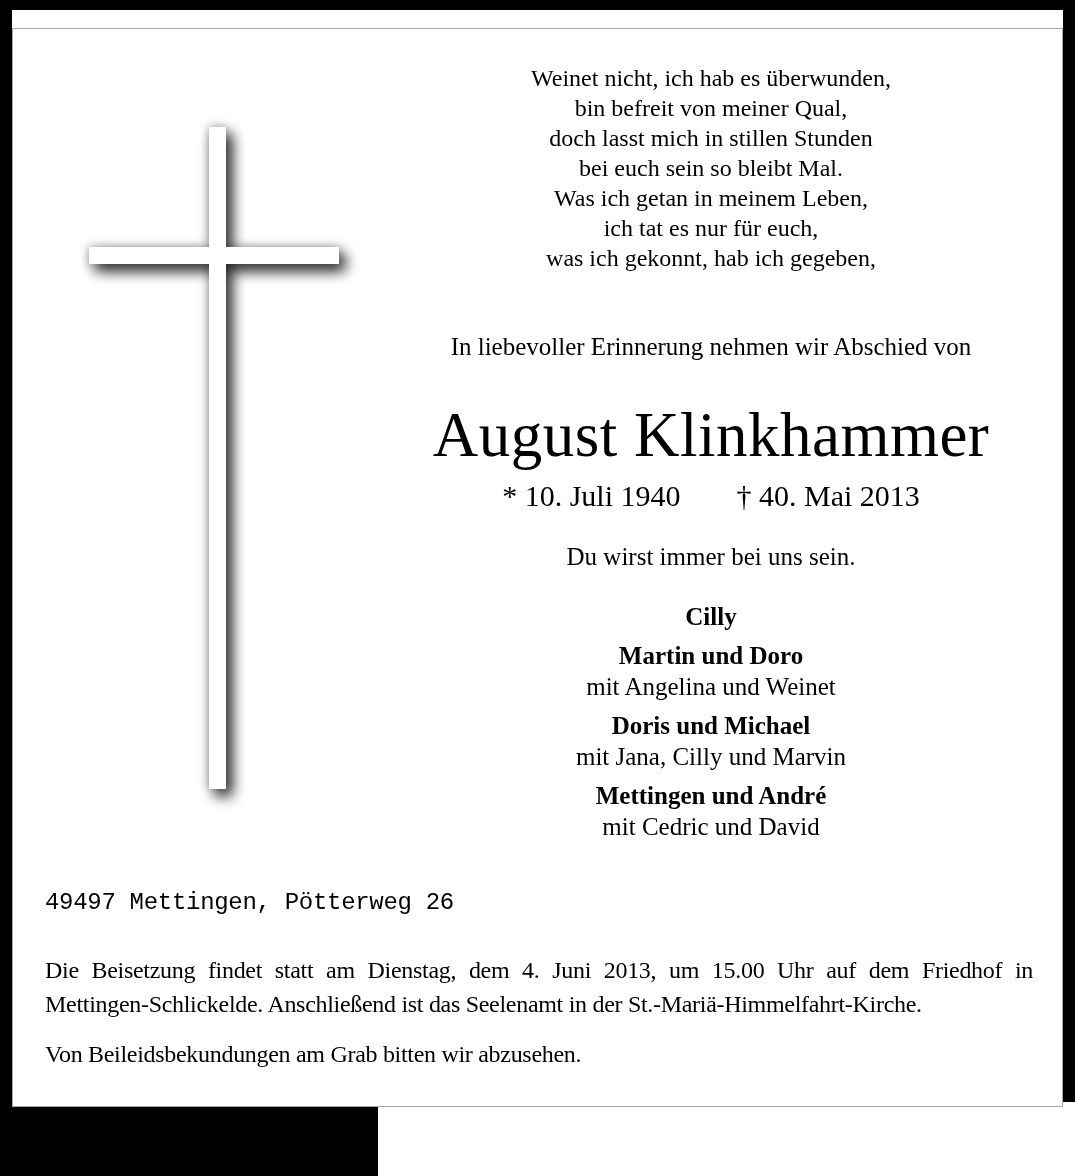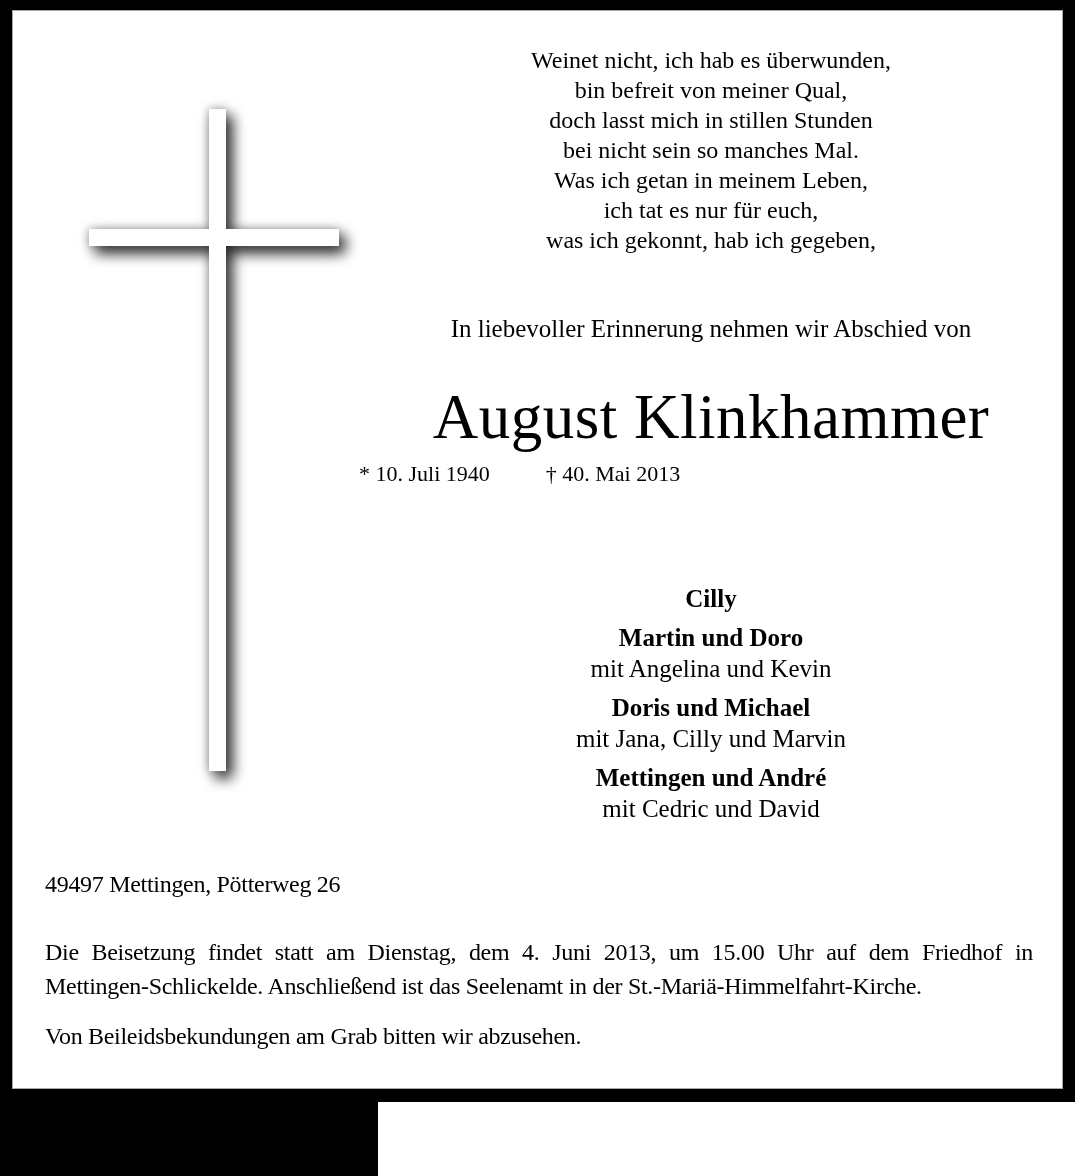--- a/index.html
+++ b/index.html
@@ -18,21 +18,21 @@
   .blk { position: absolute; background: #000; }
   .blk-top    { left: 0;    top: 0;    width: 1075px; height: 10px; }
   .blk-left   { left: 0;    top: 0;    width: 12px;   height: 1102px; }
   .blk-right  { left: 1063px; top: 0;  width: 12px;   height: 1102px; }
   .blk-bottom { left: 0;    top: 1089px; width: 1075px; height: 13px; }
   .blk-corner { left: 0;    top: 1102px; width: 378px; height: 74px; }
 
   
   .card {
     position: absolute;
-    left: 12px; top: 10px;
+    left: 12px; top: 28px;
     width: 1051px; height: 1079px;
     background: #fff;
     border: 1px solid #a8a8a8;
   }
 
   
   .cross {
     position: absolute;
     left: 0; top: 0; width: 360px; height: 790px;
     filter: drop-shadow(6px 7px 7px rgba(0,0,0,0.80)) drop-shadow(-1px -1px 4px rgba(0,0,0,0.28));
@@ -60,39 +60,39 @@
   .intro { top: 304px; font-size: 25px; text-align: center; }
   .name {
     top: 370px;
     font-size: 63px;
     font-weight: normal;
     letter-spacing: 0.5px;
     white-space: nowrap;
   }
   .dates {
     top: 450px;
-    font-size: 22px;
+    font-size: 30px;
     display: flex;
-    justify-content: flex-start;
+    justify-content: center;
     gap: 56px;
   }
   .farewell { top: 514px; font-size: 25px; }
   .mourners { top: 572px; font-size: 25px; line-height: 31px; text-align: center; }
   .mourners .group { margin-bottom: 8px; }
   .mourners .bold { font-weight: bold; }
 
   
   .bottom {
     position: absolute;
     left: 32px; width: 988px;
     font-size: 24px;
     letter-spacing: -0.3px;
     text-align: left;
   }
-  .address { top: 860px; }
+  .address { top: 860px; font-family: Liberation Mono, monospace; }
   .funeral { top: 924px; line-height: 34px; }
   .funeral .l1 { text-align: justify; text-align-last: justify; }
   .condolence { top: 1012px; }
 </style>
 </head>
 <body>
 
 <div class="blk blk-top"></div>
 <div class="blk blk-left"></div>
 <div class="blk blk-right"></div>
@@ -103,43 +103,44 @@
 
   <div class="cross">
     <div class="v"></div>
     <div class="h"></div>
   </div>
 
   <div class="col poem">
     <div>Weinet nicht, ich hab es überwunden,</div>
     <div>bin befreit von meiner Qual,</div>
     <div>doch lasst mich in stillen Stunden</div>
-    <div>bei nicht sein so manches Mal.</div>
+    <div>bei euch sein so bleibt Mal.</div>
     <div>Was ich getan in meinem Leben,</div>
     <div>ich tat es nur für euch,</div>
     <div>was ich gekonnt, hab ich gegeben,</div>
   </div>
 
   <div class="col intro">In liebevoller Erinnerung nehmen wir Abschied von</div>
 
   <div class="col name">August Klinkhammer</div>
 
   <div class="col dates">
     <span>* 10. Juli 1940</span>
     <span>† 40. Mai 2013</span>
   </div>
 
+  <div class="col farewell">Du wirst immer bei uns sein.</div>
 
   <div class="col mourners">
     <div class="group">
       <div class="bold">Cilly</div>
     </div>
     <div class="group">
       <div class="bold">Martin und Doro</div>
-      <div>mit Angelina und Kevin</div>
+      <div>mit Angelina und Weinet</div>
     </div>
     <div class="group">
       <div class="bold">Doris und Michael</div>
       <div>mit Jana, Cilly und Marvin</div>
     </div>
     <div class="group">
       <div class="bold">Mettingen und André</div>
       <div>mit Cedric und David</div>
     </div>
   </div>

